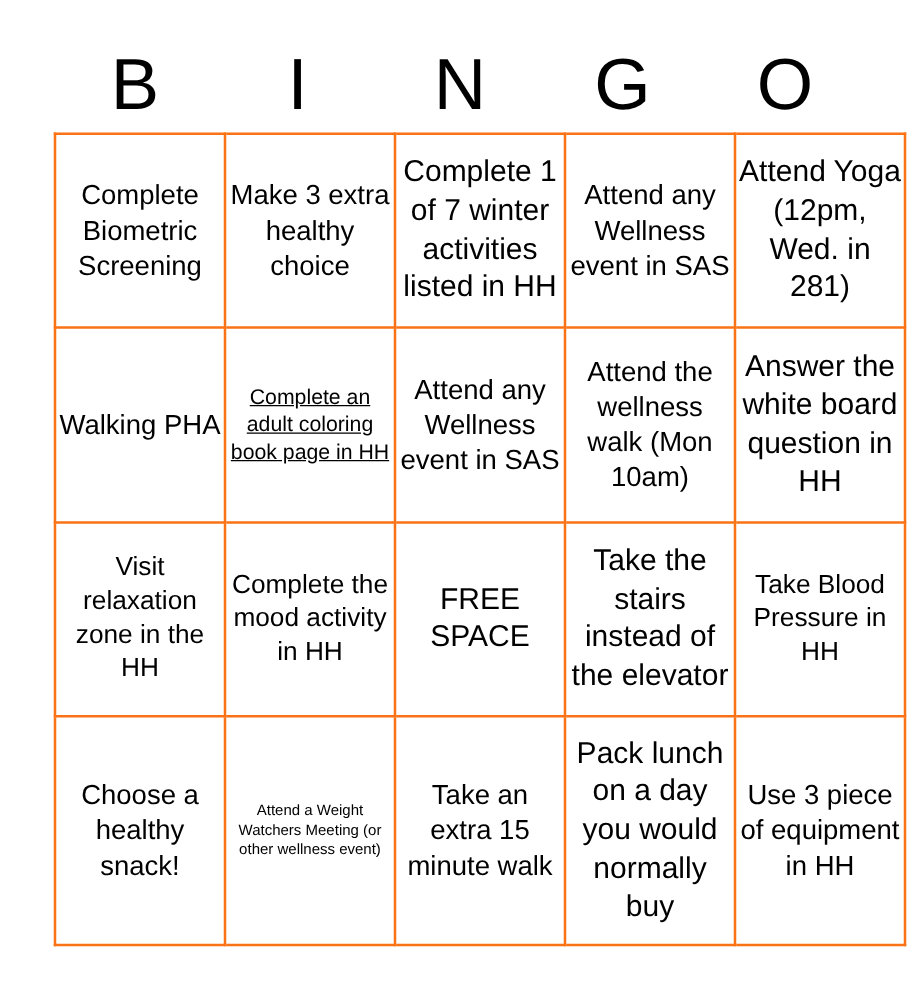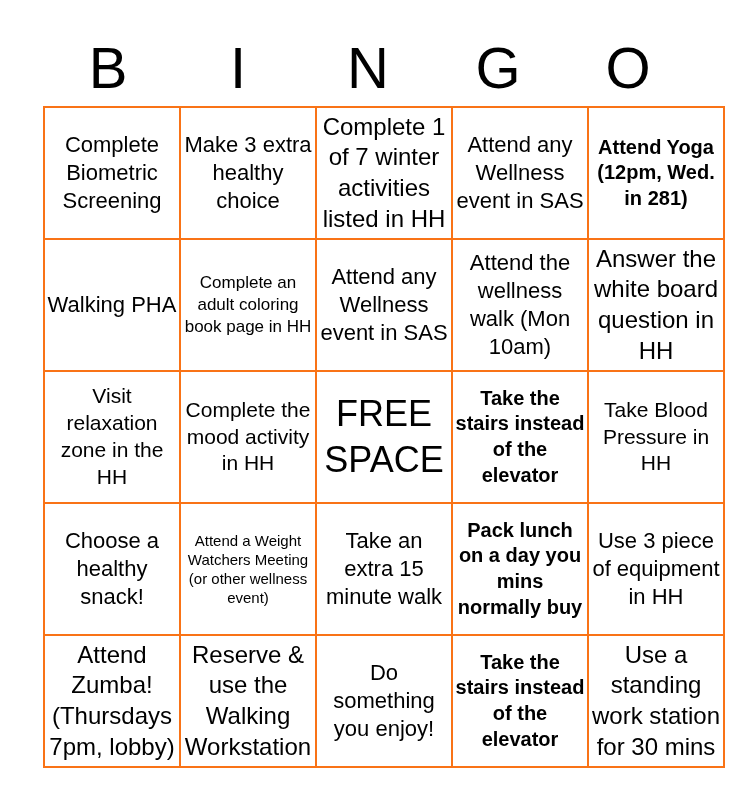--- a/index.html
+++ b/index.html
@@ -46,27 +46,27 @@
     height: 130px;
     border: 2px solid #f97316;
     text-align: center;
     vertical-align: middle;
     padding: 0 2px;
     line-height: 1.28;
     color: #000000;
     background: #ffffff;
     overflow: hidden;
   }
-  .fs15 { font-size: 15px; }
-  .fs17 { font-size: 17px; }
-  .fs18 { font-size: 20px; font-weight: bold; }
+  .fs15 { font-size: 12px; }
+  .fs17 { font-size: 17px; text-decoration: underline; }
+  .fs18 { font-size: 24px; }
   .fs20 { font-size: 24px; }
   .fs21 { font-size: 21px; }
   .fs22 { font-size: 22px; }
-  .fs28 { font-size: 36px; line-height: 1.3; }
+  .fs28 { font-size: 24px; line-height: 1.3; }
 </style>
 </head>
 <body>
 
 <div class="page">
 
   <div class="bingo-title">
     <span class="letter">B</span>
     <span class="letter">I</span>
     <span class="letter">N</span>
@@ -94,26 +94,19 @@
         <td class="fs21">Visit relaxation zone in the HH</td>
         <td class="fs21">Complete the mood activity in HH</td>
         <td class="fs28">FREE SPACE</td>
         <td class="fs18">Take the stairs instead of the elevator</td>
         <td class="fs21">Take Blood Pressure in HH</td>
       </tr>
       <tr>
         <td class="fs22">Choose a healthy snack!</td>
         <td class="fs15">Attend a Weight Watchers Meeting (or other wellness event)</td>
         <td class="fs22">Take an extra 15 minute walk</td>
-        <td class="fs18">Pack lunch on a day you mins normally buy</td>
+        <td class="fs18">Pack lunch on a day you would normally buy</td>
         <td class="fs22">Use 3 piece of equipment in HH</td>
-      </tr>
-      <tr>
-        <td class="fs20">Attend Zumba! (Thursdays 7pm, lobby)</td>
-        <td class="fs20">Reserve &amp; use the Walking Workstation</td>
-        <td class="fs22">Do something you enjoy!</td>
-        <td class="fs18">Take the stairs instead of the elevator</td>
-        <td class="fs20">Use a standing work station for 30 mins</td>
       </tr>
     </tbody>
   </table>
 
 </div>
 
 </body></html>

